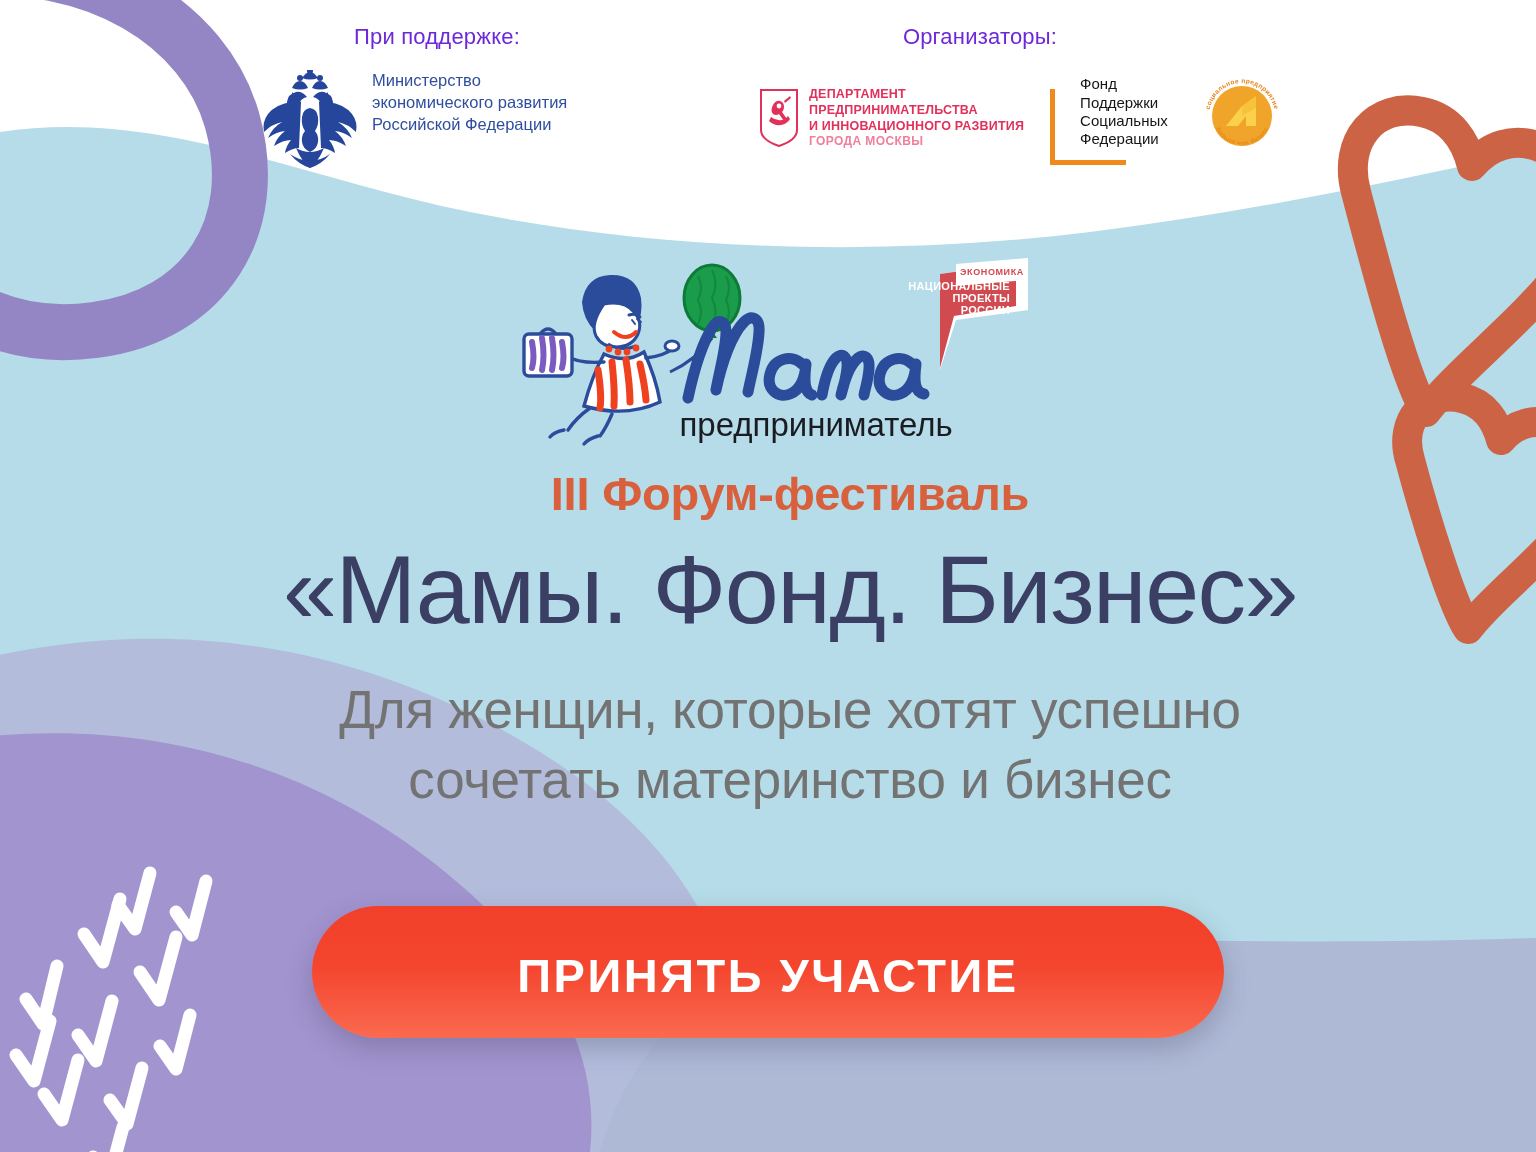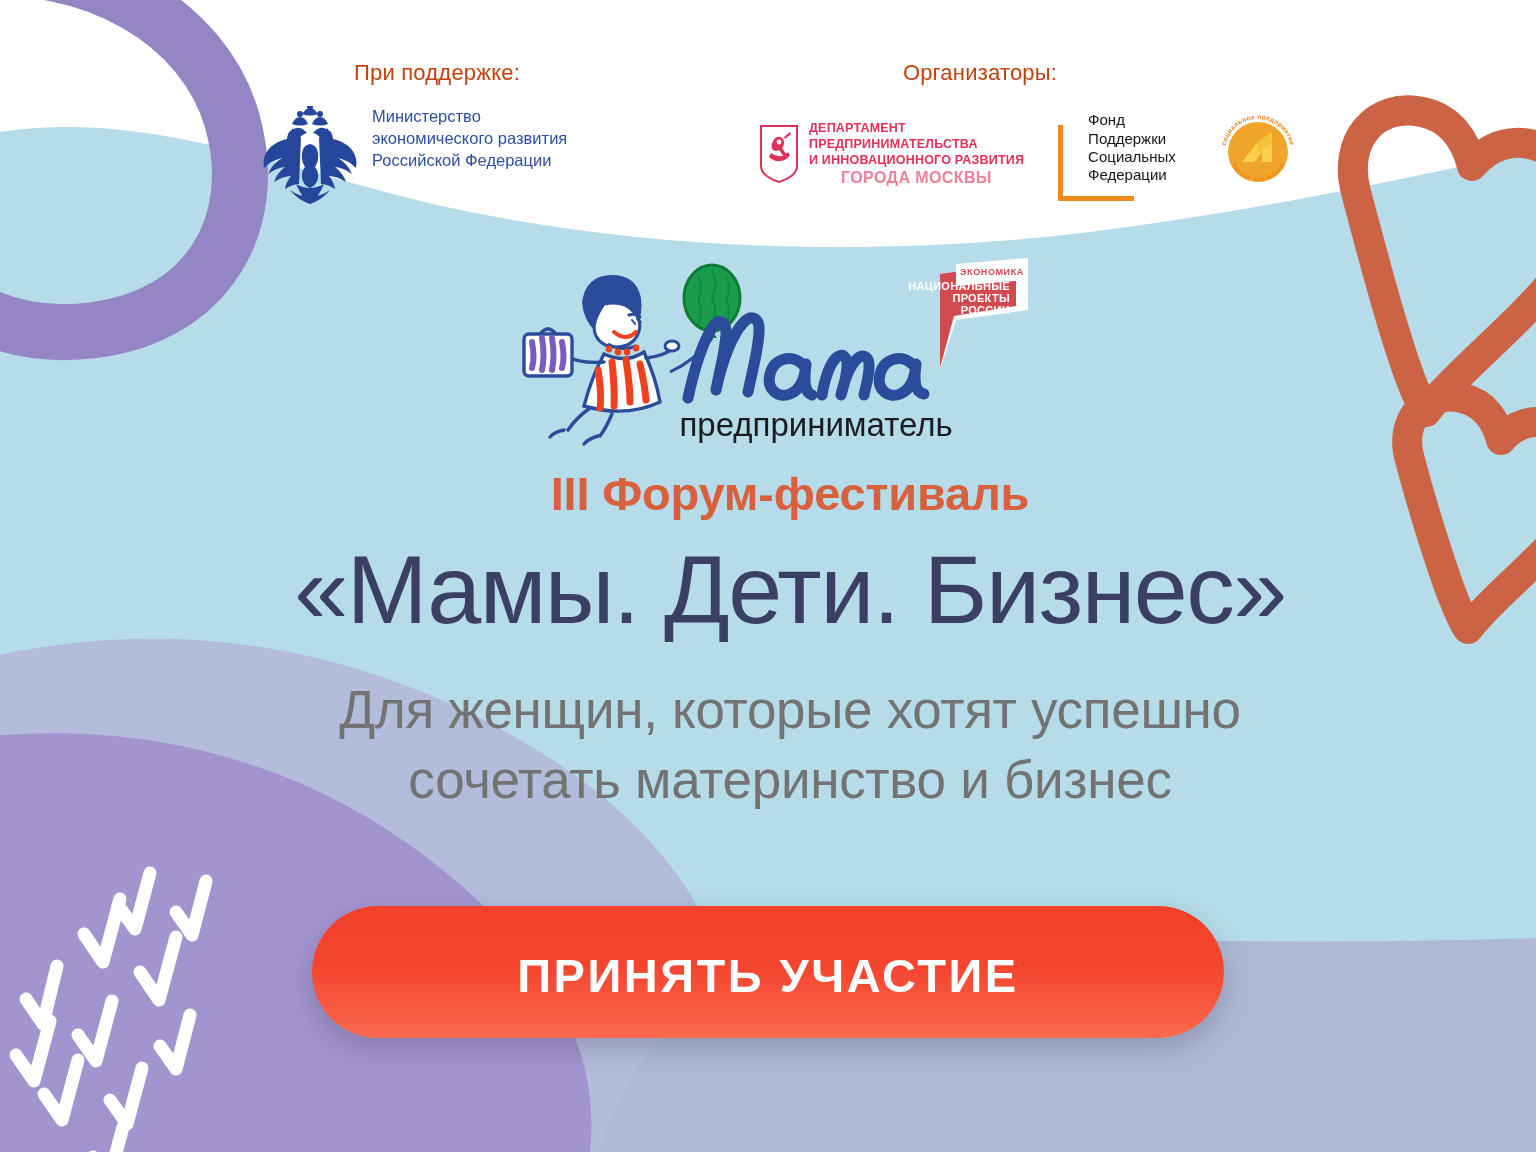--- a/index.html
+++ b/index.html
@@ -13,37 +13,37 @@
   #stage { position:absolute; inset:0; width:1536px; height:1152px; overflow:hidden; }
 
   
   .bg-svg { position:absolute; inset:0; width:1536px; height:1152px; }
 
   
   .header { position:absolute; top:0; left:0; width:1536px; height:200px; z-index:6; }
   .support-col { position:absolute; left:262px; top:24px; width:480px; }
   .org-col     { position:absolute; left:760px; top:24px; width:560px; }
   .col-title {
-    font-size:22px; color:#c2410c; font-weight:400;
-    text-align:center; letter-spacing:.2px; white-space:nowrap;margin-top:36px;
+    font-size:22px; color:#6d28d9; font-weight:400;
+    text-align:center; letter-spacing:.2px; white-space:nowrap;
   }
   .support-col .col-title { margin-left:-130px; }
   .org-col .col-title { margin-left:-120px; }
 
   .logo-row { display:flex; align-items:center; margin-top:20px; }
 
   
   .min-logo { display:flex; align-items:flex-start; gap:14px; margin-left:0px; }
   .min-text { font-size:16.5px; line-height:1.33; color:#2f4f9e; white-space:nowrap; }
 
   
   .dep-logo { display:flex; align-items:center; gap:11px; }
   .dep-text { line-height:1.28; white-space:nowrap; }
   .dep-text .l { font-size:12.5px; font-weight:bold; color:#e1315a; letter-spacing:.2px; display:block; }
-  .dep-text .l.light { color:#ef7f9b; font-weight:bold; letter-spacing:.4px; font-size:16px;margin-left:32px; }
+  .dep-text .l.light { color:#ef7f9b; font-weight:bold; letter-spacing:.4px; font-size:12px; }
 
   
   .fund-logo { position:relative; padding-left:30px; padding-bottom:12px; }
   .fund-text { font-size:15px; line-height:1.22; color:#16161a; white-space:nowrap; position:relative; z-index:2; }
   .fund-bracket { position:absolute; left:0; top:14px; width:76px; height:76px; border-left:5px solid #f08a1d; border-bottom:5px solid #f08a1d; z-index:1; }
 
   
   .brand { position:absolute; left:516px; top:258px; width:520px; height:195px; z-index:7; }
 
   
@@ -177,21 +177,21 @@
             <div>Министерство</div>
             <div>экономического развития</div>
             <div>Российской Федерации</div>
           </div>
         </div>
       </div>
     </div>
 
     <div class="org-col">
       <div class="col-title">Организаторы:</div>
-      <div class="logo-row" style="gap:34px;">
+      <div class="logo-row" style="gap:26px;">
 
         <div class="dep-logo">
           <svg width="38" height="58" viewBox="0 0 38 58">
             <path d="M1 1 h36 v40 q0 10 -18 16 q-18 -6 -18 -16 z" fill="#ffffff" stroke="#e1315a" stroke-width="2"></path>
             <g fill="#e1315a">
               <path d="M13 16 q3-5 7-4 q4 1 4 6 q0 3-2 5 l5 7 l-3 2 l-5-7 q-3 2-6 0 q-3-3-0-9z"></path>
               <path d="M11 28 q5 4 11 3 q4-1 6-4 l2 3 q-3 5-9 6 q-7 1-12-4z"></path>
               <path d="M24 12 l6-5 l1 2 l-6 5z"></path>
               <circle cx="19" cy="17" r="2.4" fill="#ffffff"></circle>
             </g>
@@ -327,21 +327,21 @@
         <text x="476" y="17" text-anchor="middle" font-family="'Liberation Sans',sans-serif" font-size="9" font-weight="bold" fill="#d04a50" letter-spacing="0.6">ЭКОНОМИКА</text>
         <text x="494" y="32" text-anchor="end" font-family="'Liberation Sans',sans-serif" font-size="11" font-weight="bold" fill="#ffffff" letter-spacing="0.3">НАЦИОНАЛЬНЫЕ</text>
         <text x="494" y="44" text-anchor="end" font-family="'Liberation Sans',sans-serif" font-size="11" font-weight="bold" fill="#ffffff" letter-spacing="0.3">ПРОЕКТЫ</text>
         <text x="494" y="56" text-anchor="end" font-family="'Liberation Sans',sans-serif" font-size="11" font-weight="bold" fill="#ffffff" letter-spacing="0.3">РОССИИ</text>
       </g>
     </svg>
   </div>
 
   <div class="content">
     <div class="eyebrow">III Форум-фестиваль</div>
-    <div class="headline">«Мамы. Дети. Бизнес»</div>
+    <div class="headline">«Мамы. Фонд. Бизнес»</div>
     <div class="subtitle">
       <div>Для женщин, которые хотят успешно</div>
       <div>сочетать материнство и бизнес</div>
     </div>
   </div>
 
   <div class="cta-wrap">
     <button class="cta" type="button">ПРИНЯТЬ УЧАСТИЕ</button>
   </div>
 

